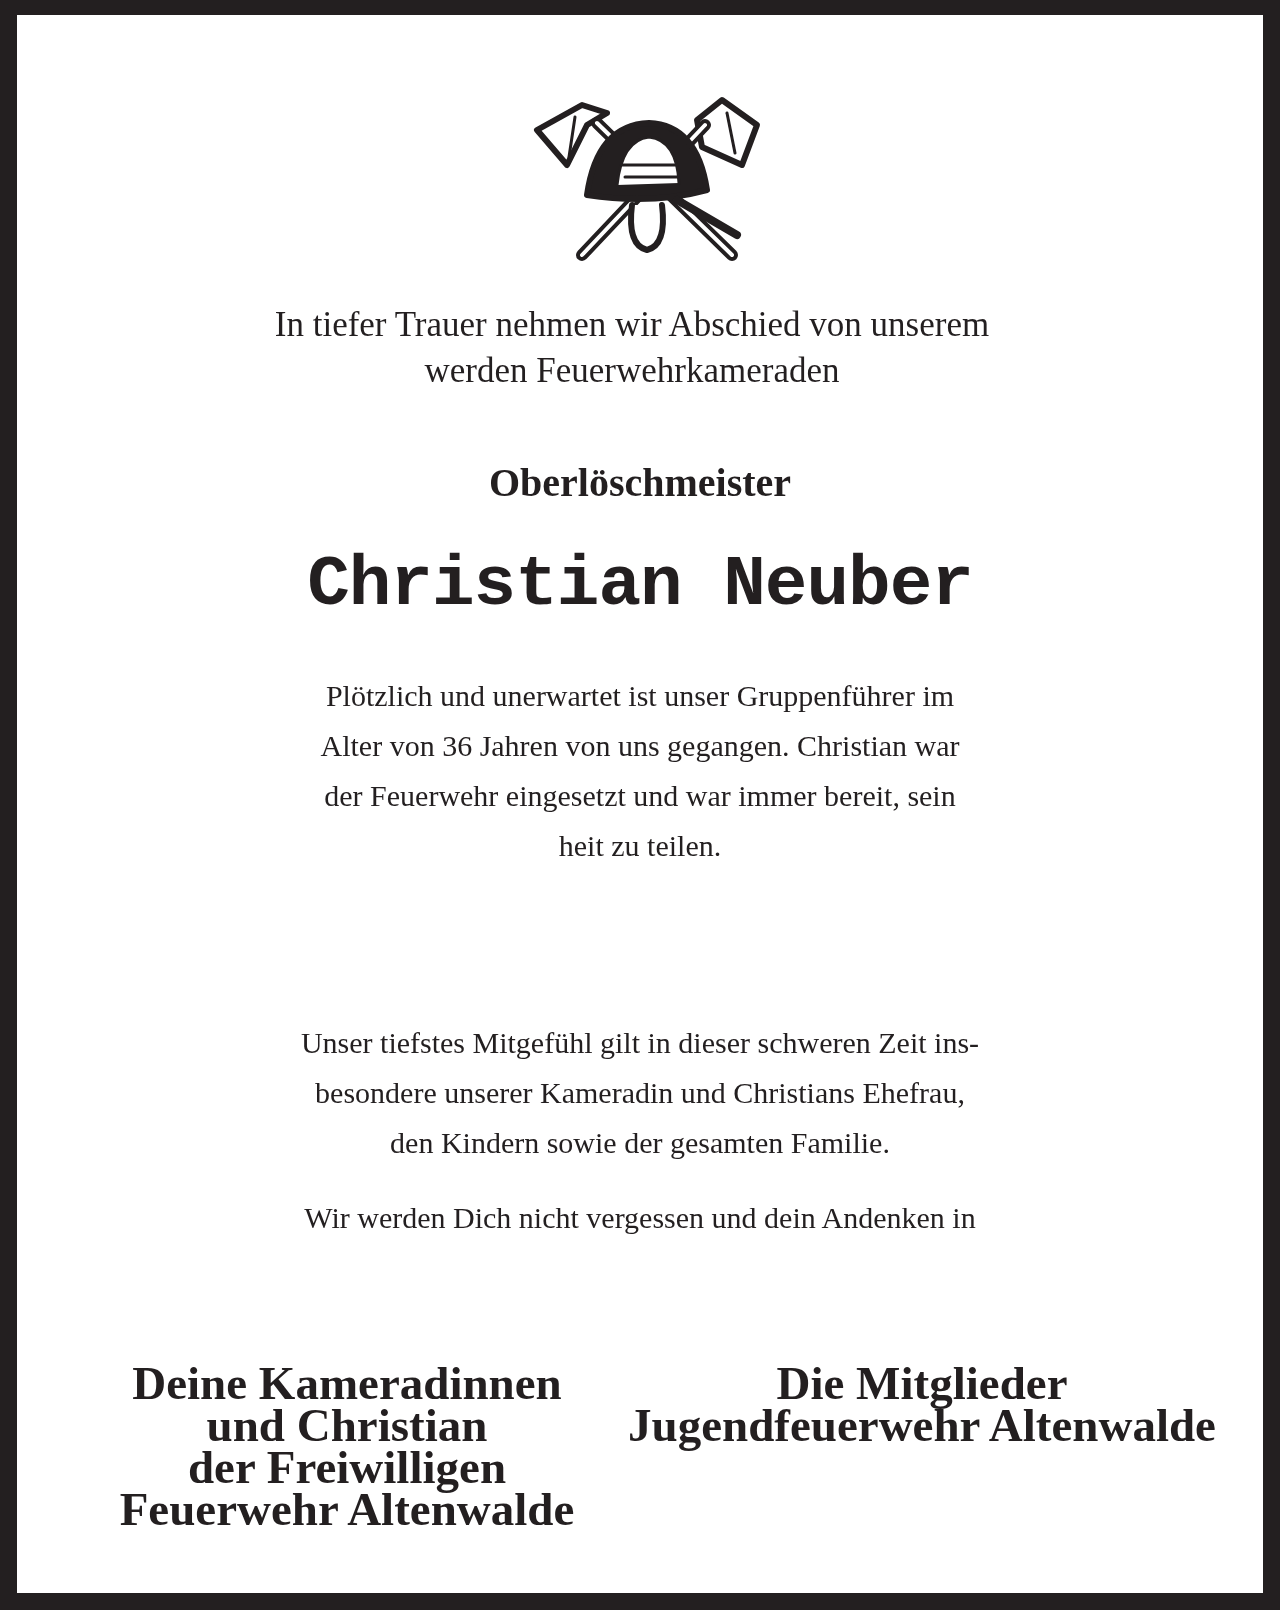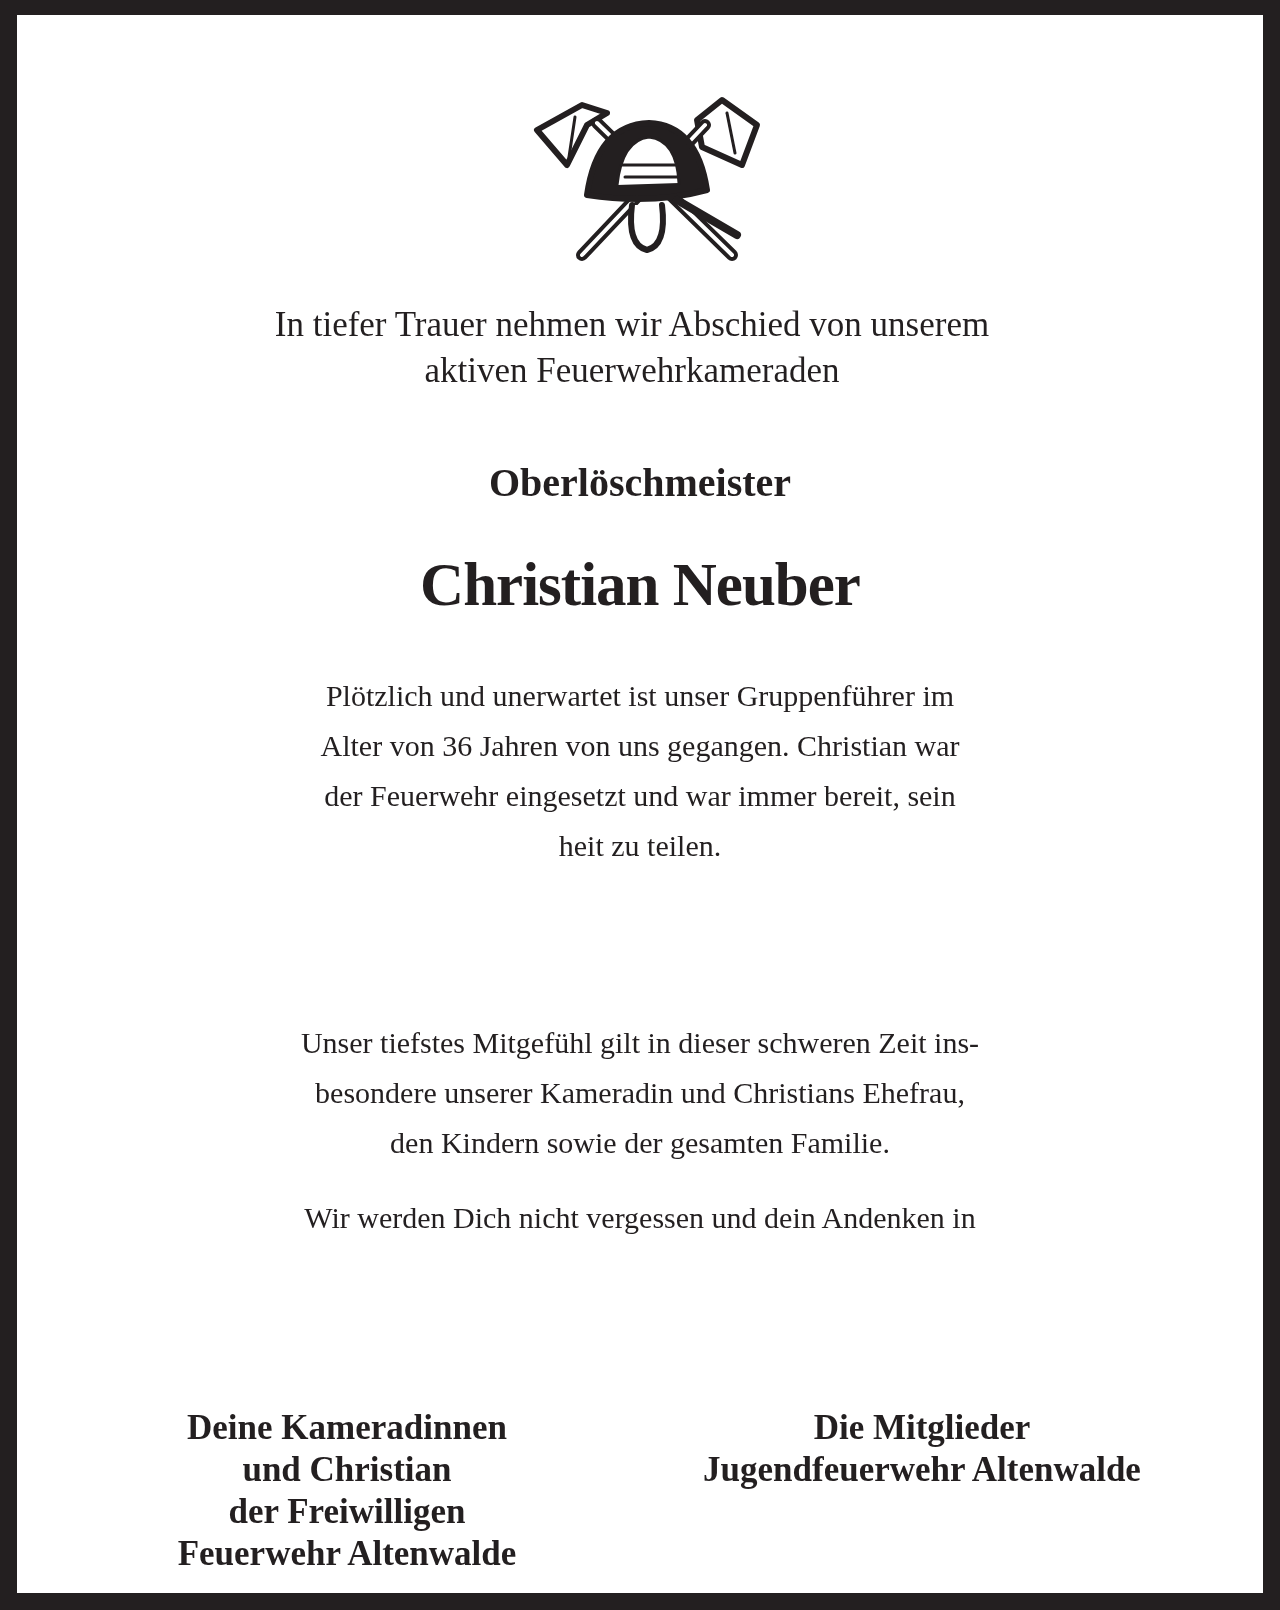--- a/index.html
+++ b/index.html
@@ -31,37 +31,38 @@
     }
     .rank {
       position: absolute;
       left: 0; right: 0; top: 443px;
       font-size: 40px; line-height: 50px;
       font-weight: bold;
     }
     .name {
       position: absolute;
       left: 0; right: 0; top: 520px;
-      font-size: 61px; line-height: 100px;
+      font-size: 71px; line-height: 100px;
       font-weight: bold;
       letter-spacing: -1px;
+      font-family: Liberation Mono, monospace;
     }
     .body-text {
       position: absolute;
       left: 60px; right: 60px;
       font-size: 30px; line-height: 50px;
     }
     .p1 { top: 656px; }
     .p2 { top: 1003px; }
     .p3 { top: 1178px; }
     .p1 span, .p2 span, .p3 span { display: block; white-space: nowrap; }
     .sig {
       position: absolute;
-      top: 1392px;
-      font-size: 35px; line-height: 42px;
+      top: 1347px;
+      font-size: 47px; line-height: 42px;
       font-weight: bold;
     }
     .sig span { display: block; white-space: nowrap; }
     .sig-left { left: 70px; width: 520px; }
     .sig-right { left: 590px; width: 630px; }
   </style>
 </head>
 <body>
 
 <div class="sheet">
@@ -87,21 +88,21 @@
         <path d="M95 80 L150 80 M98 92 L150 92" stroke-width="3"></path>
 
         <path d="M105 120 Q100 160 120 165 Q140 160 135 120" fill="#fff"></path>
         <path d="M150 115 L210 150" stroke-width="8"></path>
       </g>
     </svg>
   </div>
 
   <div class="intro">
     <div>In tiefer Trauer nehmen wir Abschied von unserem</div>
-    <div>aktiven Feuerwehrkameraden</div>
+    <div>werden Feuerwehrkameraden</div>
   </div>
 
   <div class="rank">Oberlöschmeister</div>
   <div class="name">Christian Neuber</div>
 
   <div class="body-text p1">
     <span>Plötzlich und unerwartet ist unser Gruppenführer im</span>
     <span>Alter von 36 Jahren von uns gegangen. Christian war</span>
     <span>der Feuerwehr eingesetzt und war immer bereit, sein</span>
     <span>heit zu teilen.</span>

